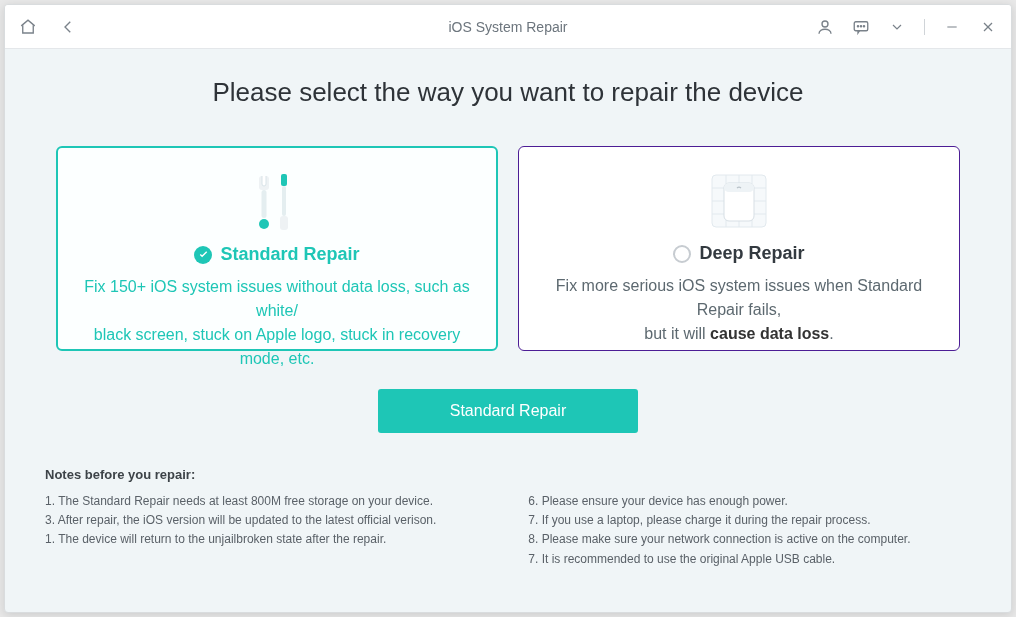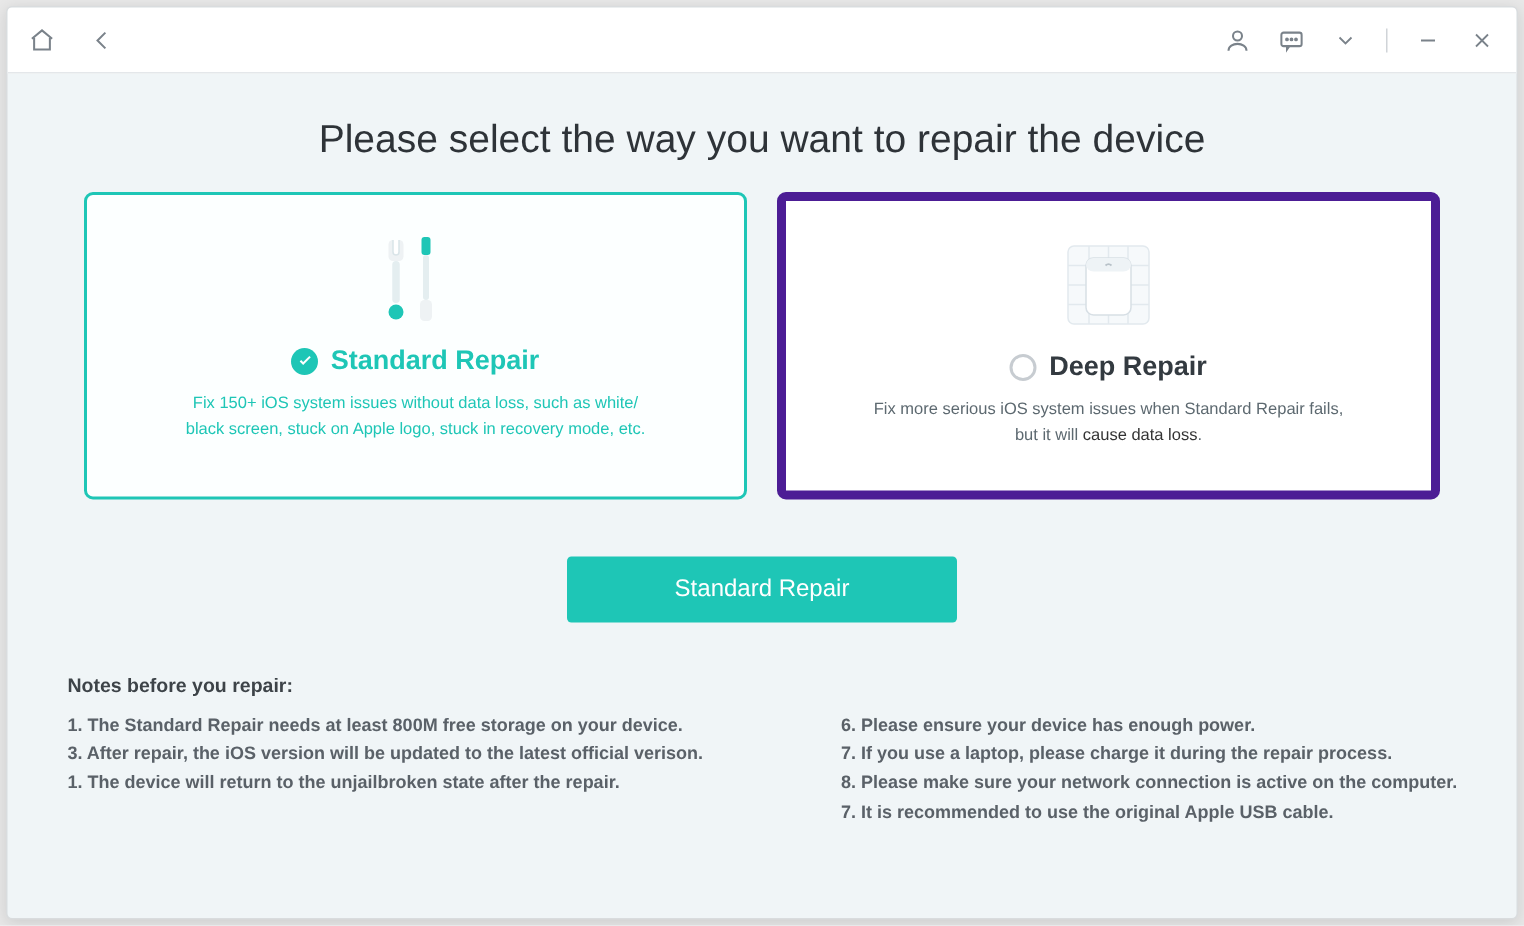--- a/index.html
+++ b/index.html
@@ -49,32 +49,32 @@
   .content {
     flex: 1;
     padding: 28px 40px 22px 40px;
     overflow: hidden;
   }
   .heading {
     text-align: center;
     font-size: 26px;
     font-weight: 400;
     color: #2e3338;
-    margin-bottom: 20px;
+    margin-bottom: 38px;
   }
   .cards {
     display: flex;
     gap: 20px;
     justify-content: center;
   }
   .card {
     width: 442px;
     height: 205px;
     background: #ffffff;
-    border: 6px solid #4c1d95;
+    border: 1px solid #4c1d95;
     border-radius: 6px;
     display: flex;
     flex-direction: column;
     align-items: center;
     padding: 22px 26px 18px 26px;
     cursor: pointer;
   }
   .card.selected {
     border: 2px solid #1ec6b6;
     background: #fcffff;
@@ -100,27 +100,27 @@
   .card:not(.selected) .card-check { border:2px solid #c7ccd1; }
   .card.selected .card-check svg { display:block; }
   .card:not(.selected) .card-check svg { display:none; }
   .card-title {
     font-size: 18px;
     font-weight: 600;
   }
   .card.selected .card-title { color:#1ec6b6; }
   .card:not(.selected) .card-title { color:#333a40; }
   .card-desc {
-    font-size: 11px;
+    font-size: 16px;
     color:#1ec6b6;
     text-align:center;
     line-height:1.5;
   }
   .card:not(.selected) .card-desc { color:#5d6970; }
-  .card-desc b { color:#333; font-weight:400; }
+  .card-desc b { color:#333; font-weight:700; }
   .action-row {
     display:flex;
     justify-content:center;
     margin-top: 38px;
   }
   .action-btn {
     width: 260px;
     height: 44px;
     background:#1ec6b6;
     color:#fff;
@@ -136,21 +136,21 @@
   .notes-title {
     font-size:13px;
     font-weight:700;
     color:#3d4348;
     margin-bottom:10px;
   }
   .notes-cols {
     display:flex;
     gap: 92px;
   }
-  .notes-col { flex:0 0 auto;font-weight:bold; }
+  .notes-col { flex:0 0 auto; }
   .notes-col div {
     font-size:12px;
     color:#5a6168;
     line-height:1.6;
     white-space:nowrap;
   }
 </style>
 </head>
 <body>
 
@@ -163,20 +163,21 @@
             <path d="M3 10.5L12 3l9 7.5"></path>
             <path d="M5 9.5V20h14V9.5"></path>
           </svg>
       </span>
       <span class="tb-icon">
         <svg viewBox="0 0 24 24" width="18" height="18" fill="none" stroke="currentColor" stroke-width="1.8">
             <path d="M15 5l-7 7 7 7"></path>
           </svg>
       </span>
     </div>
+    <div class="tb-title">iOS System Repair</div>
     <div class="tb-right">
       <span class="tb-icon">
         <svg viewBox="0 0 24 24" width="18" height="18" fill="none" stroke="currentColor" stroke-width="1.8">
             <circle cx="12" cy="8" r="4"></circle>
             <path d="M4 21c0-4 4-6 8-6s8 2 8 6"></path>
           </svg>
       </span>
       <span class="tb-icon">
         <svg viewBox="0 0 24 24" width="18" height="18" fill="none" stroke="currentColor" stroke-width="1.8">
             <rect x="3" y="5" width="18" height="12" rx="2"></rect>

